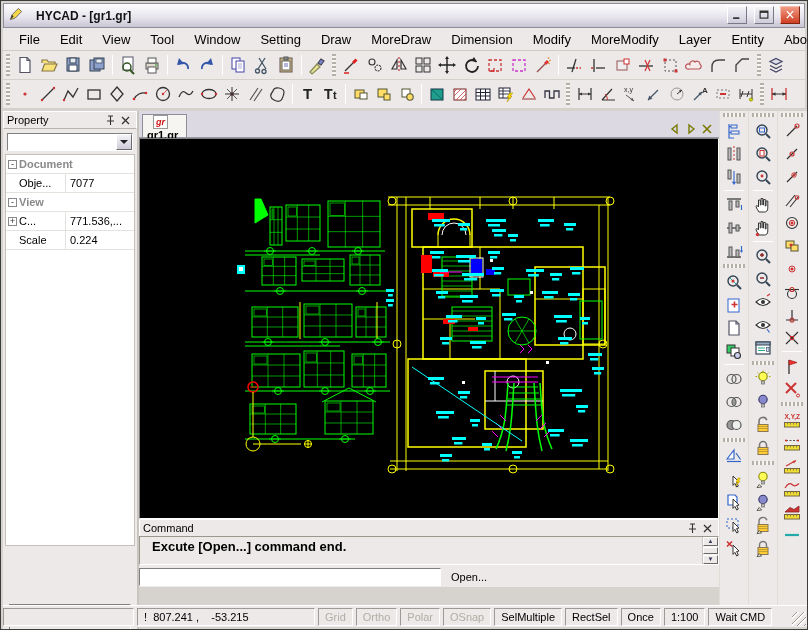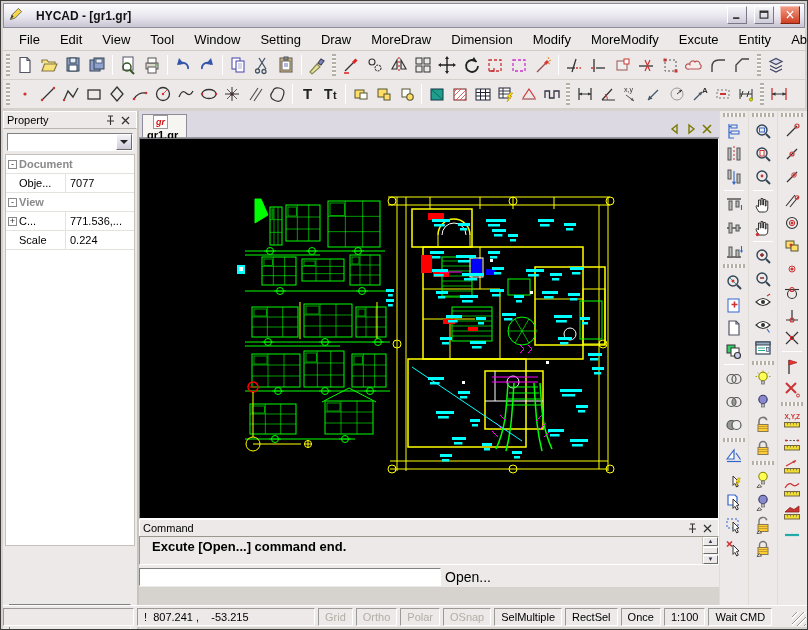--- a/index.html
+++ b/index.html
@@ -58,21 +58,21 @@
   .canvaswrap{position:absolute;left:138px;top:137px;width:580px;height:381px;border:1px solid;border-color:#808080 #fff #fff #808080;background:#000;}
   
   .cmdpanel{position:absolute;left:138px;top:518px;width:580px;height:68px;background:#ece9e8;}
   .cmdlog{position:absolute;left:0;top:17px;width:580px;height:29px;border:1px solid;border-color:#9a978f #fff #fff #9a978f;background:#ece9e8;display:flex;}
   .cmdtext{flex:1;font-size:13px;font-weight:bold;color:#000;padding:2px 12px;font-family:"Liberation Sans",sans-serif;}
   .vsb{width:16px;background:#f4f3ee;display:flex;flex-direction:column;border-left:1px solid #c8c5be;}
   .sbtn{height:9px;background:#ece9e8;border:1px solid;border-color:#fff #6a6a6a #6a6a6a #fff;font-size:6px;line-height:7px;text-align:center;color:#335;}
   .sthumb{height:7px;background:#ece9e8;border:1px solid;border-color:#fff #6a6a6a #6a6a6a #fff;margin:1px 0;}
   .cmdinputrow{position:absolute;left:0;top:48px;width:580px;height:20px;display:flex;align-items:center;}
   .cmdinput{width:302px;height:18px;border:1px solid;border-color:#808080 #fff #fff #808080;background:#fff;font-size:12px;padding:0 3px;outline:none;}
-  .cmdhint{font-size:14px;color:#000;margin-left:4px;}
+  .cmdhint{font-size:11px;color:#000;margin-left:10px;}
   
   .rightbars{position:absolute;left:718px;top:110px;width:88px;height:496px;background:#ece9e8;display:flex;}
   .rcol{width:29px;display:flex;flex-direction:column;align-items:center;border-left:1px solid #e0ddd6;}
   .vbtn{width:24px;height:23px;display:flex;align-items:center;justify-content:center;}
   .vbtn svg{width:20px;height:20px;}
   .vsep{width:20px;height:1px;background:#b8b4ac;border-bottom:1px solid #fff;margin:2px 0;}
   .vgrip{width:22px;height:4px;margin:2px 0;background:repeating-linear-gradient(90deg,#b3b0a8 0 2px,#f6f4f0 2px 4px);}
   
   .statusbar{position:absolute;left:2px;bottom:2px;width:804px;height:22px;background:#ece9e8;display:flex;align-items:center;font-size:11px;border-top:1px solid #fff;}
   .sfield{height:18px;border:1px solid;border-color:#9c9a94 #fff #fff #9c9a94;background:#ece9e8;display:flex;align-items:center;padding:0 6px;margin-right:3px;white-space:pre;}
@@ -119,21 +119,21 @@
       <span class="menuitem">Edit</span>
       <span class="menuitem">View</span>
       <span class="menuitem">Tool</span>
       <span class="menuitem">Window</span>
       <span class="menuitem">Setting</span>
       <span class="menuitem">Draw</span>
       <span class="menuitem">MoreDraw</span>
       <span class="menuitem">Dimension</span>
       <span class="menuitem">Modify</span>
       <span class="menuitem">MoreModify</span>
-      <span class="menuitem">Excute</span>
+      <span class="menuitem">Layer</span>
       <span class="menuitem">Entity</span>
       <span class="menuitem">About</span>
     </div>
 
   <div class="tbrow" id="tb1">
       <span class="tgrip"></span>
       <span class="tbtn">
         <svg viewBox="0 0 20 20">
           <path d="M5 2.5h7l3 3v12H5z" fill="#fff" stroke="#556" stroke-width="1.2"></path>
           <path d="M12 2.5v3h3" fill="none" stroke="#556" stroke-width="1.2"></path>

